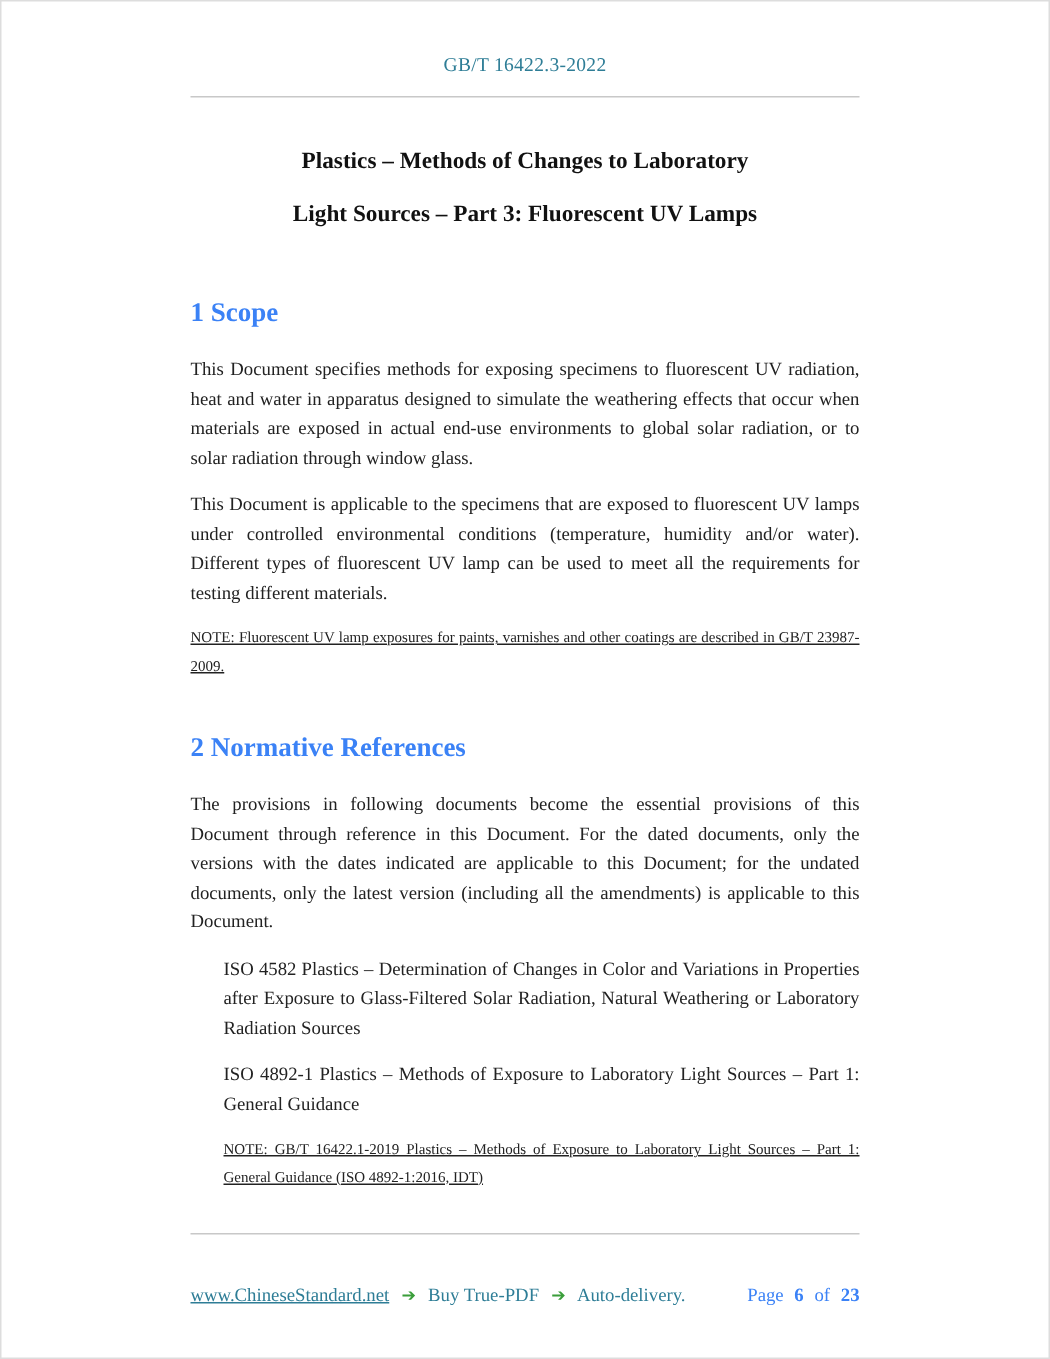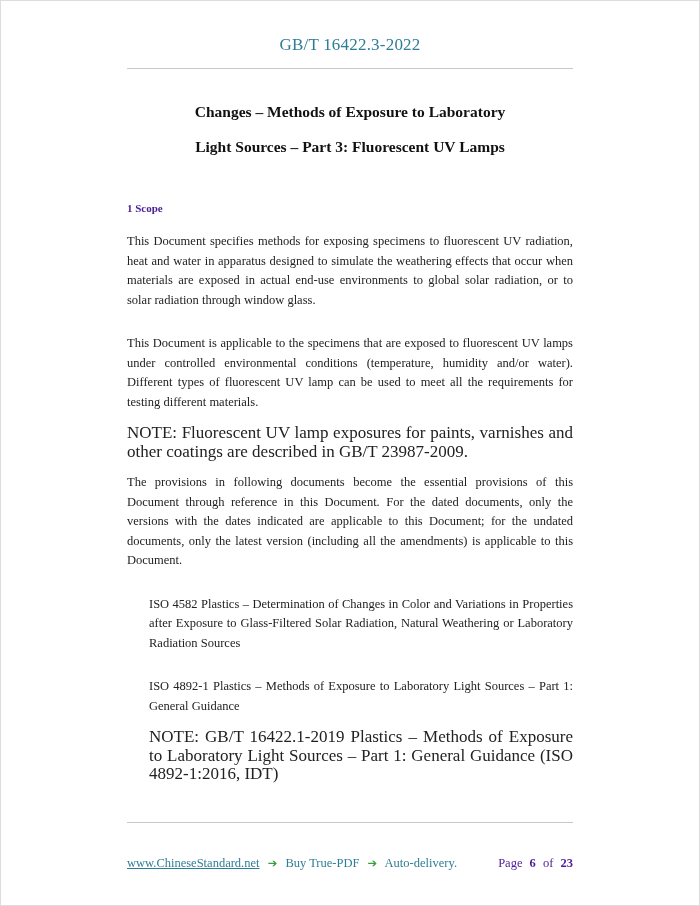--- a/index.html
+++ b/index.html
@@ -11,61 +11,62 @@
       width: 700px;
       height: 906px;
       margin: 0 auto;
       background: #ffffff;
       border: 1px solid #dddddd;
       overflow: hidden;
       color: #1e1e1e;
     }
 
     .header { text-align: center; padding-top: 34px; }
-    .doc-number { font-size: 17px; letter-spacing: 0.2px; }
+    .doc-number { font-size: 13px; letter-spacing: 0.2px; }
     .header-rule {
       border: none;
       border-top: 1px solid #c8c8c8;
       margin: 13px 126px 0 126px;
     }
 
     .content { padding: 0 126px; }
 
     .doc-title {
       margin-top: 25px;
       text-align: center;
       font-weight: bold;
       font-size: 15.5px;
       line-height: 35px;
       color: #111;
     }
 
     .section-heading {
       font-weight: bold;
-      font-size: 11px;
-      color: #4c1d95;
+      font-size: 18px;
+      color: #3b82f6;
       margin-top: 34px;
       margin-bottom: 18px;
     }
 
     .para {
       font-size: 12.5px;
       line-height: 19.5px;
       text-align: justify;
       color: #222;
-      margin-top: 24px;
+      margin-top: 12px;
     }
     .para.first { margin-top: 12px; }
 
     .note {
-      font-size: 17px;
+      font-size: 10px;
       line-height: 18.5px;
       text-align: justify;
       color: #222;
       margin-top: 12px;
+      text-decoration: underline;
     }
 
     .indent { margin-left: 22px; }
 
     .footer {
       position: absolute;
       left: 126px;
       right: 126px;
       bottom: 34px;
       border-top: 1px solid #c8c8c8;
@@ -89,49 +90,50 @@
 <div class="page">
 
   <div class="header">
     <div class="doc-number" style="color:#2e7d96;">GB/T 16422.3-2022</div>
   </div>
   <hr class="header-rule">
 
   <div class="content">
 
     <div class="doc-title">
-      <div>Changes – Methods of Exposure to Laboratory</div>
+      <div>Plastics – Methods of Changes to Laboratory</div>
       <div>Light Sources – Part 3: Fluorescent UV Lamps</div>
     </div>
 
     <div class="section-heading" style="margin-top:38px;">1 Scope</div>
 
     <p class="para first">This Document specifies methods for exposing specimens to fluorescent UV radiation, heat and water in apparatus designed to simulate the weathering effects that occur when materials are exposed in actual end-use environments to global solar radiation, or to solar radiation through window glass.</p>
     <p class="para">This Document is applicable to the specimens that are exposed to fluorescent UV lamps under controlled environmental conditions (temperature, humidity and/or water). Different types of fluorescent UV lamp can be used to meet all the requirements for testing different materials.</p>
     <p class="note">NOTE: Fluorescent UV lamp exposures for paints, varnishes and other coatings are described in GB/T 23987-2009.</p>
 
+    <div class="section-heading">2 Normative References</div>
 
     <p class="para first">The provisions in following documents become the essential provisions of this Document through reference in this Document. For the dated documents, only the versions with the dates indicated are applicable to this Document; for the undated documents, only the latest version (including all the amendments) is applicable to this Document.</p>
 
     <p class="para indent">ISO 4582 Plastics – Determination of Changes in Color and Variations in Properties after Exposure to Glass-Filtered Solar Radiation, Natural Weathering or Laboratory Radiation Sources</p>
 
     <p class="para indent">ISO 4892-1 Plastics – Methods of Exposure to Laboratory Light Sources – Part 1: General Guidance</p>
     <p class="note indent">NOTE: GB/T 16422.1-2019 Plastics – Methods of Exposure to Laboratory Light Sources – Part 1: General Guidance (ISO 4892-1:2016, IDT)</p>
 
   </div>
 
   <div class="footer">
     <div class="footer-left">
       <span class="footer-link" style="color:#2e7d96;">www.ChineseStandard.net</span>
       <span class="arrow" style="color:#3a9e3a;">➔</span>
       <span style="color:#2e7d96;">Buy True-PDF</span>
       <span class="arrow" style="color:#3a9e3a;">➔</span>
       <span style="color:#2e7d96;">Auto-delivery.</span>
     </div>
-    <div class="footer-right" style="color:#4c1d95;">
+    <div class="footer-right" style="color:#3b82f6;">
       <span>Page</span>
       <span class="pagenum">6</span>
       <span>of</span>
       <span class="pagenum">23</span>
     </div>
   </div>
 
 </div>
 
 </body></html>

